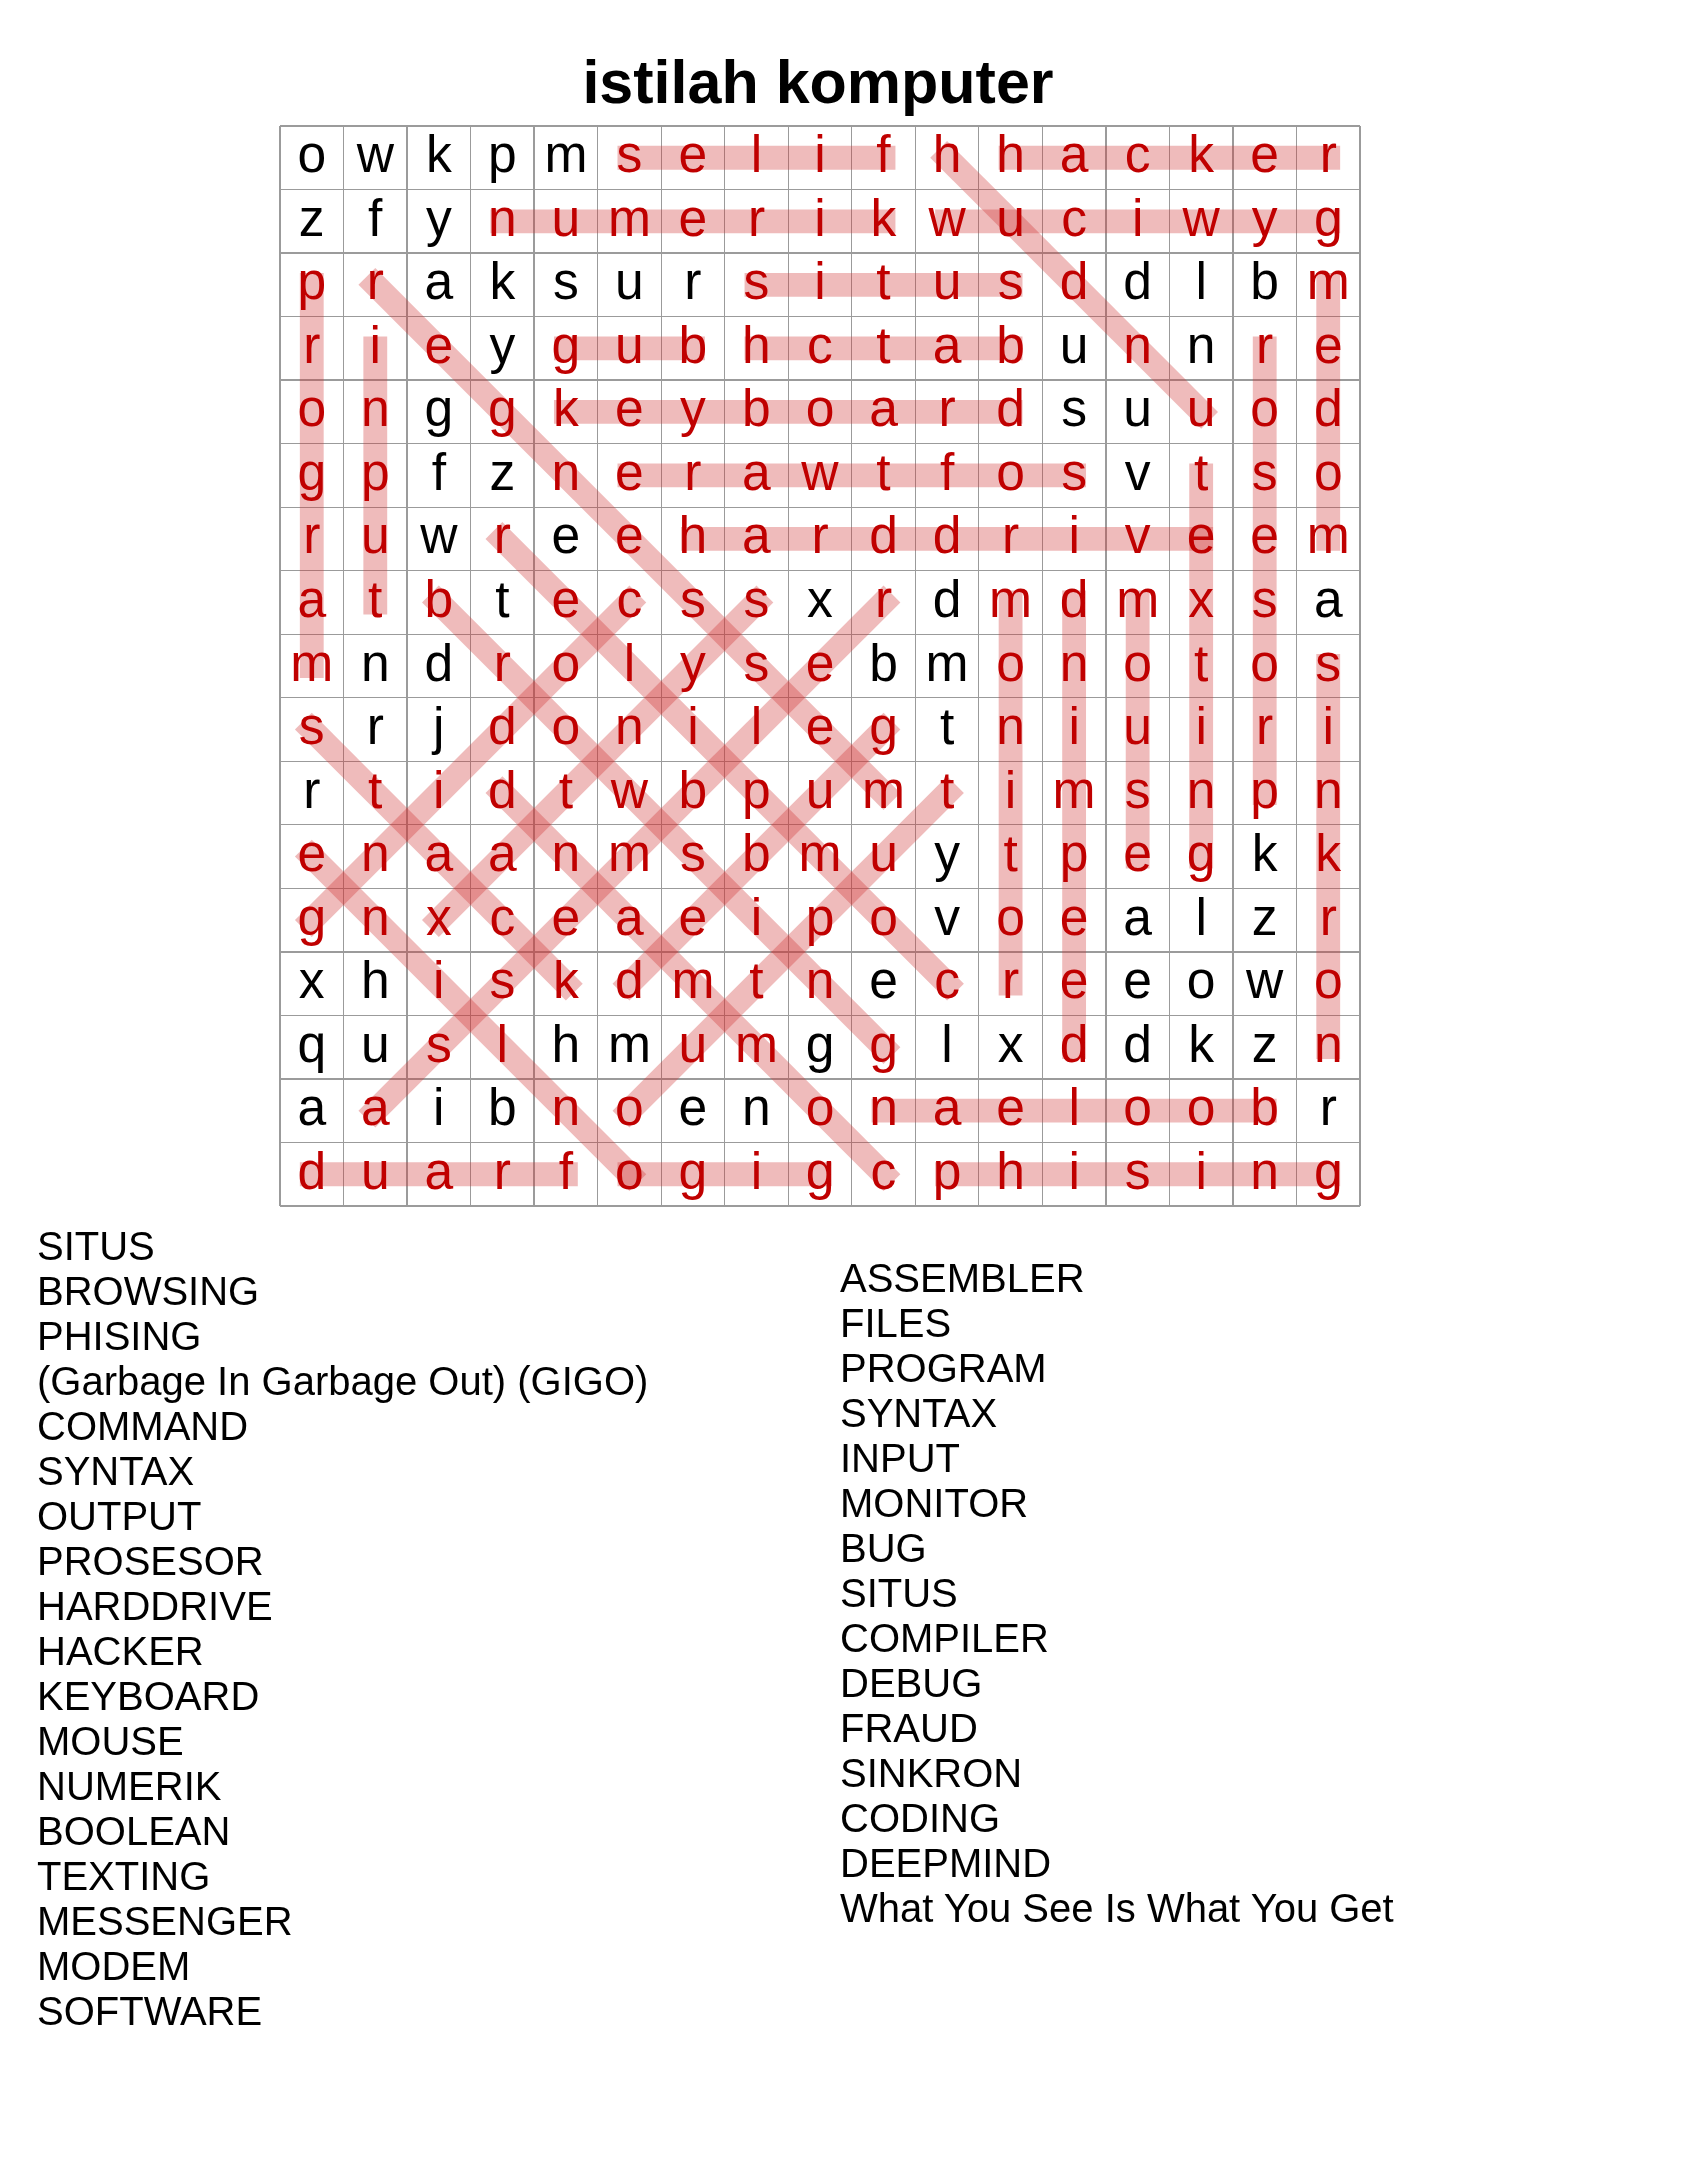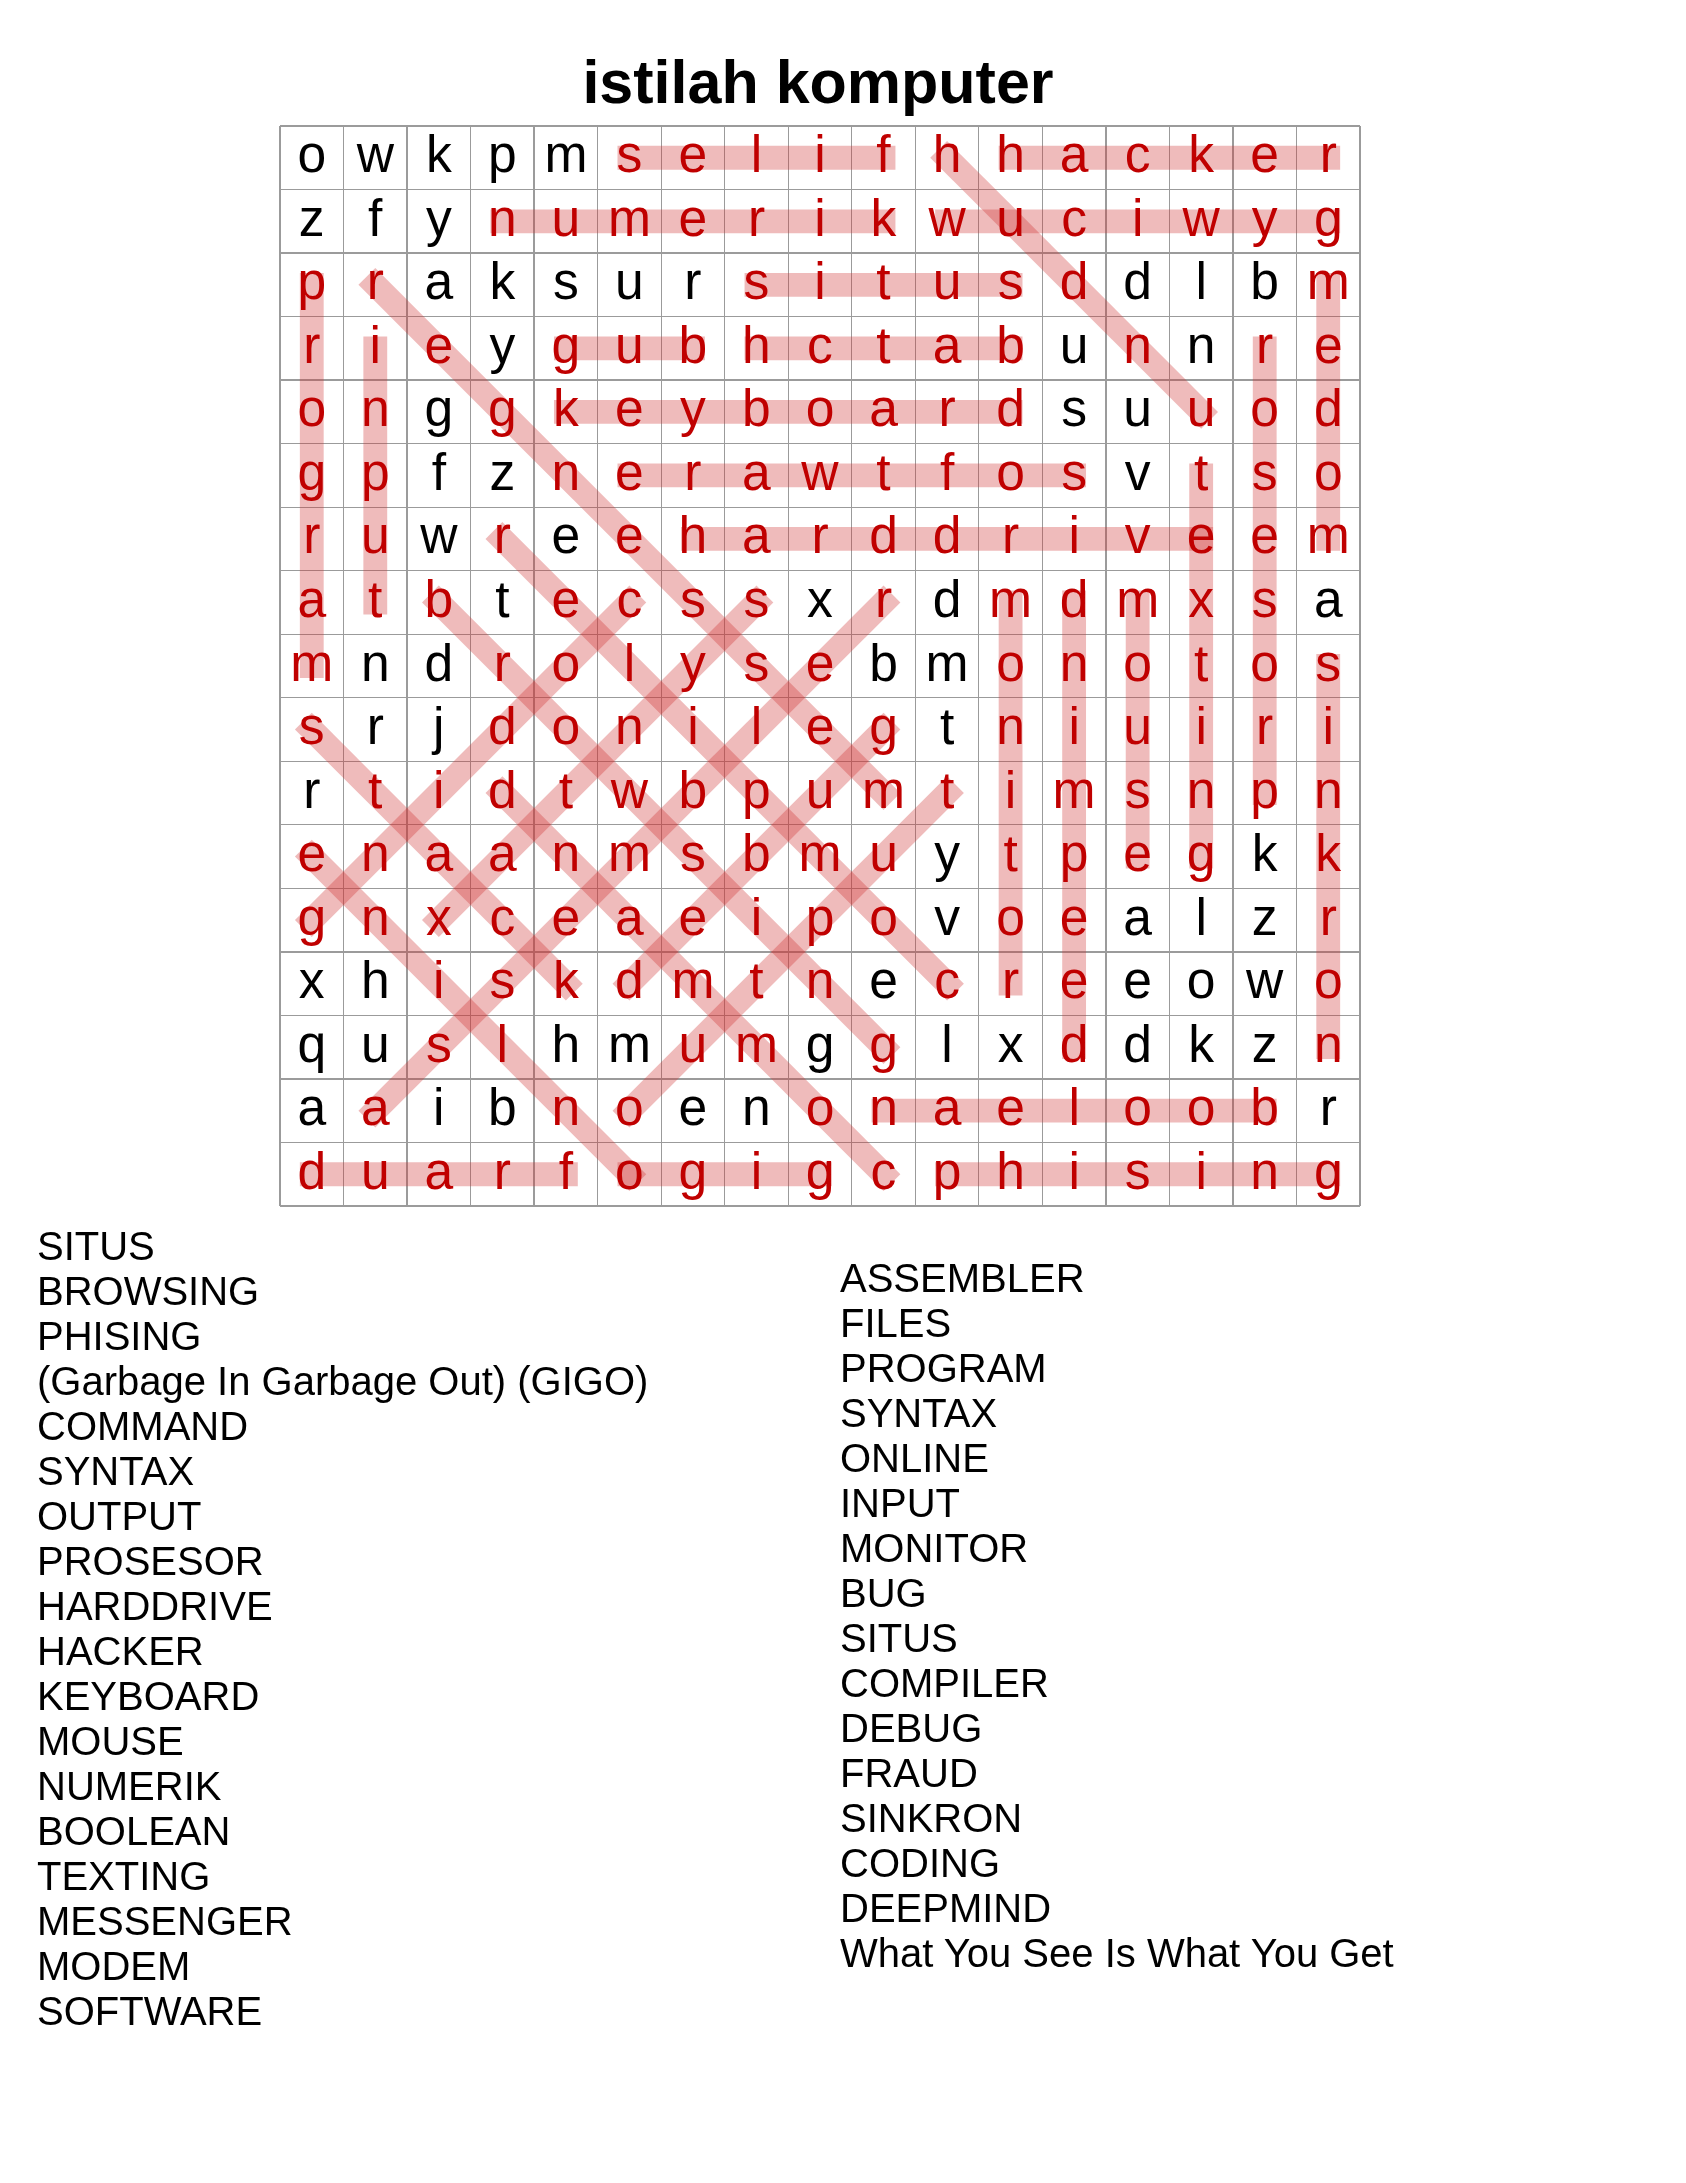--- a/index.html
+++ b/index.html
@@ -431,21 +431,20 @@
       <div class="wl-item">TEXTING</div>
       <div class="wl-item">MESSENGER</div>
       <div class="wl-item">MODEM</div>
       <div class="wl-item">SOFTWARE</div>
     </div>
   <div class="word-list right">
       <div class="wl-item">ASSEMBLER</div>
       <div class="wl-item">FILES</div>
       <div class="wl-item">PROGRAM</div>
       <div class="wl-item">SYNTAX</div>
-      <div class="wl-item">ONLINE</div>
       <div class="wl-item">INPUT</div>
       <div class="wl-item">MONITOR</div>
       <div class="wl-item">BUG</div>
       <div class="wl-item">SITUS</div>
       <div class="wl-item">COMPILER</div>
       <div class="wl-item">DEBUG</div>
       <div class="wl-item">FRAUD</div>
       <div class="wl-item">SINKRON</div>
       <div class="wl-item">CODING</div>
       <div class="wl-item">DEEPMIND</div>

